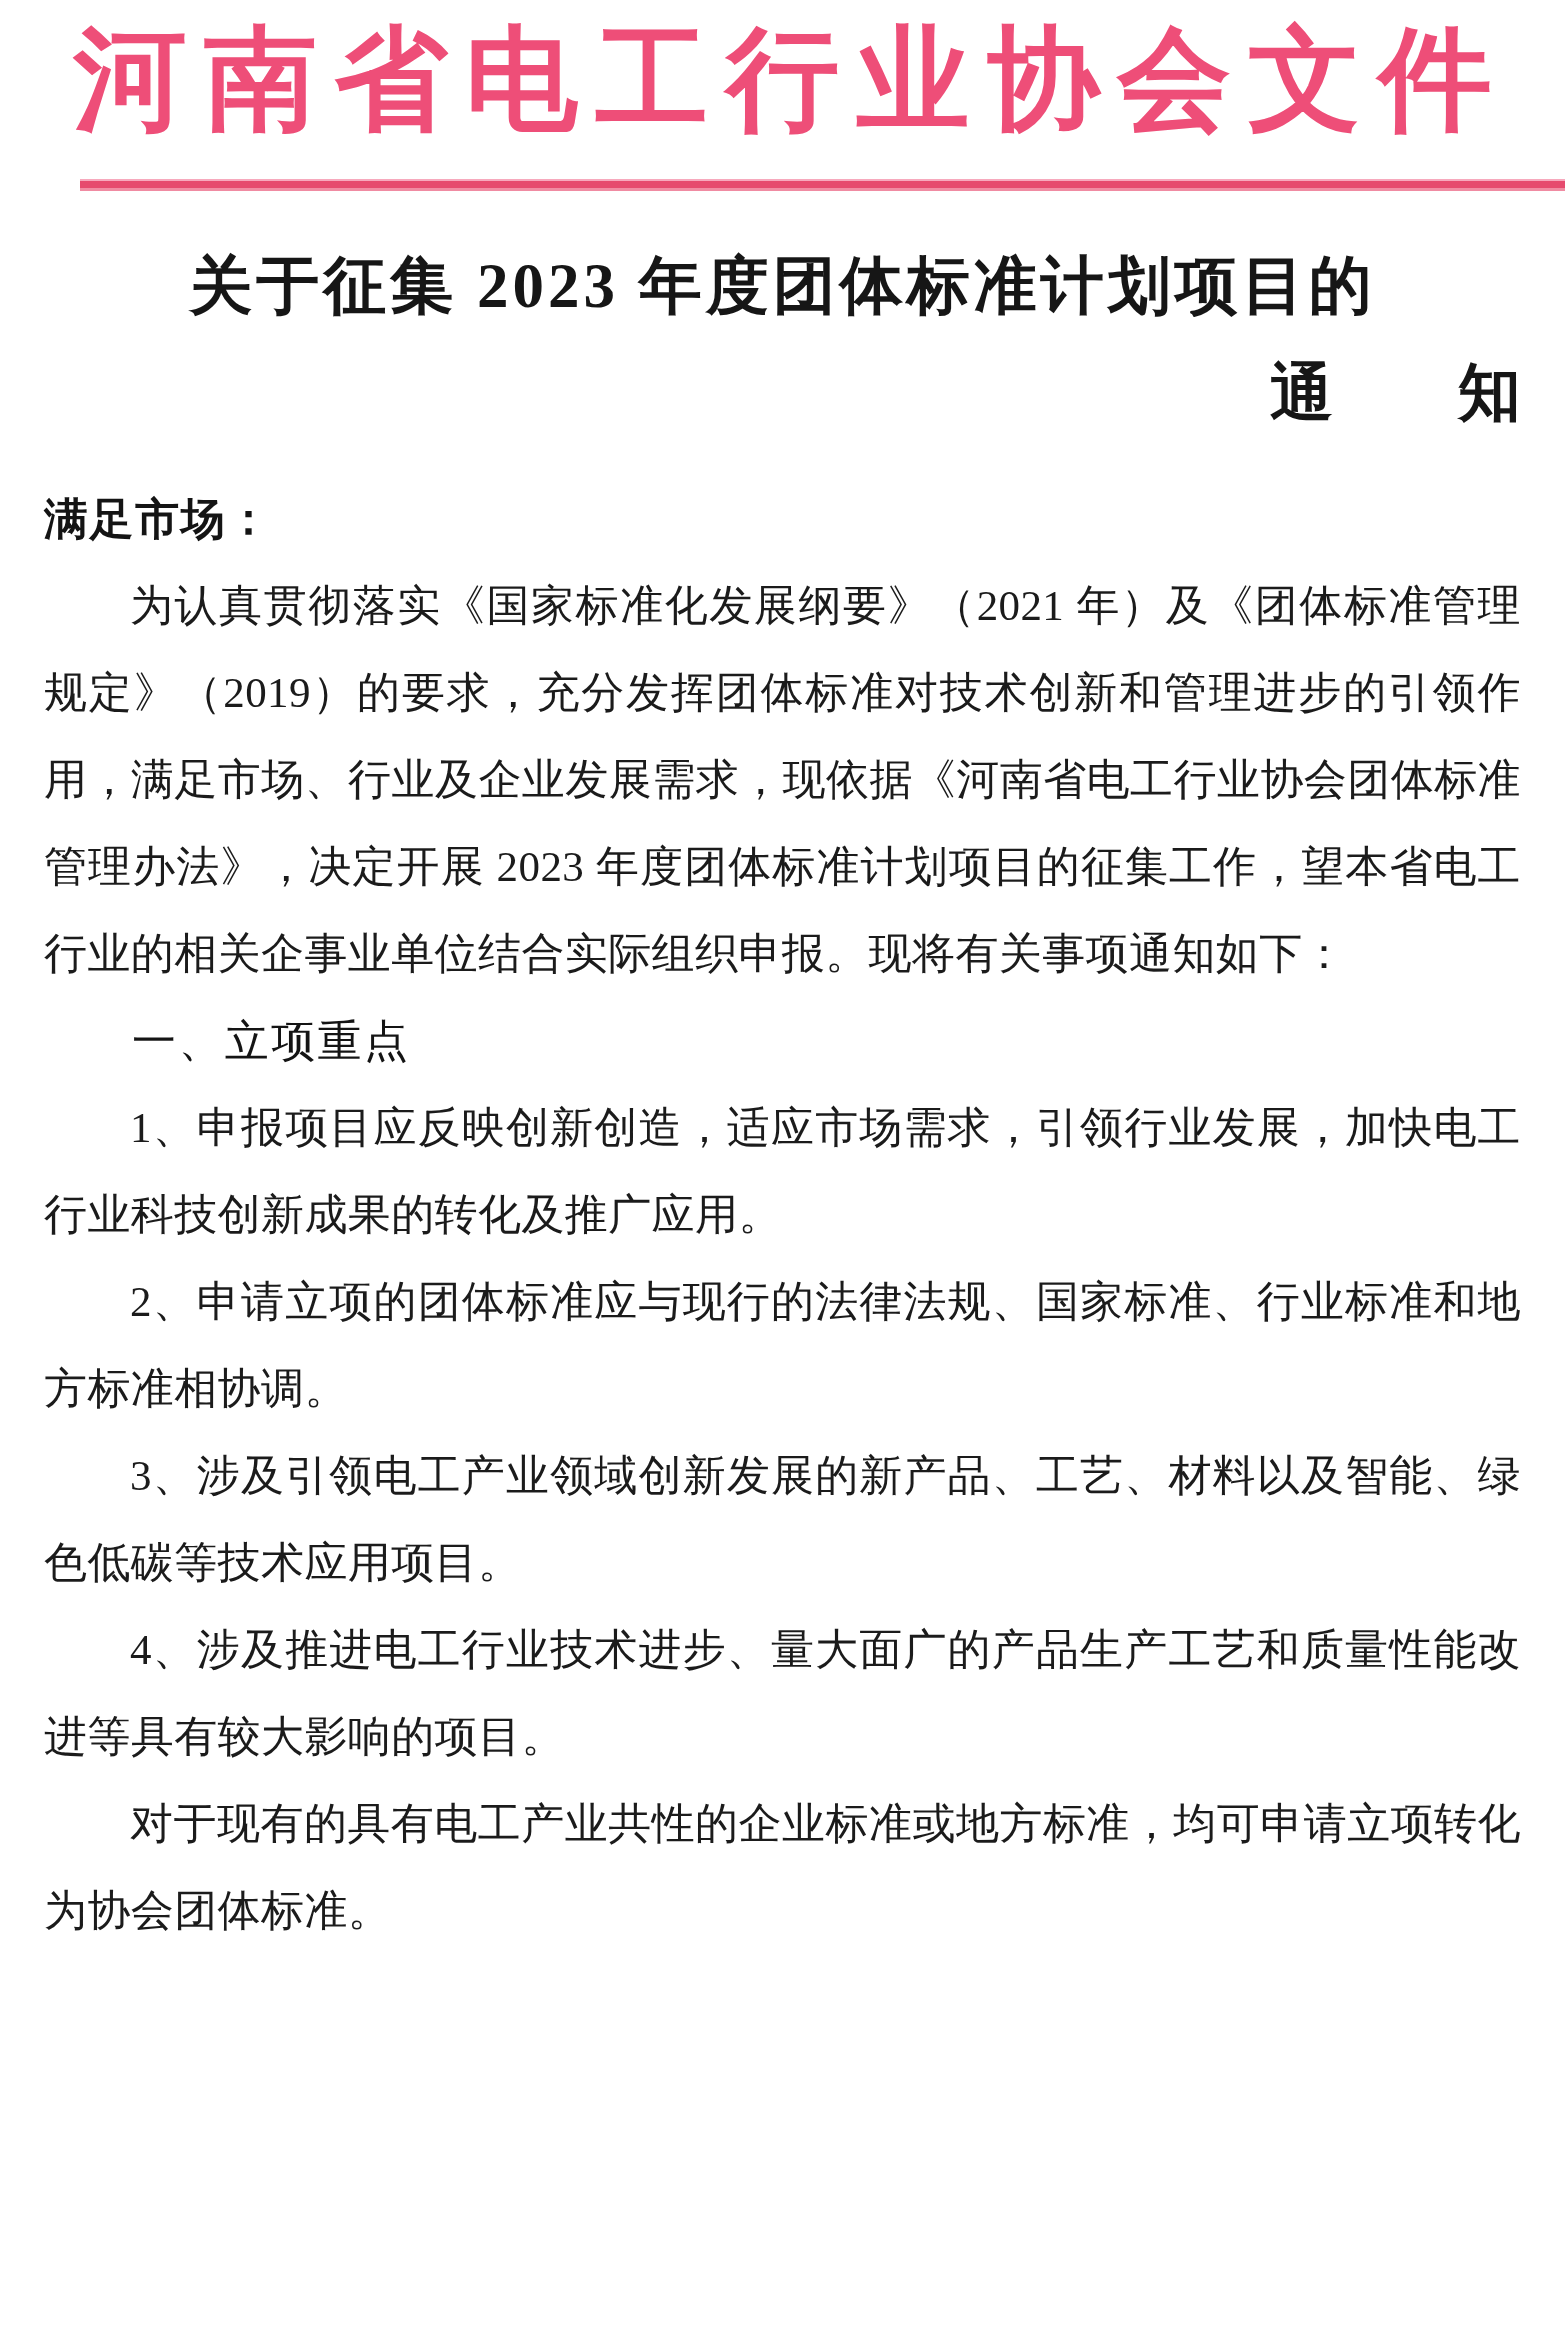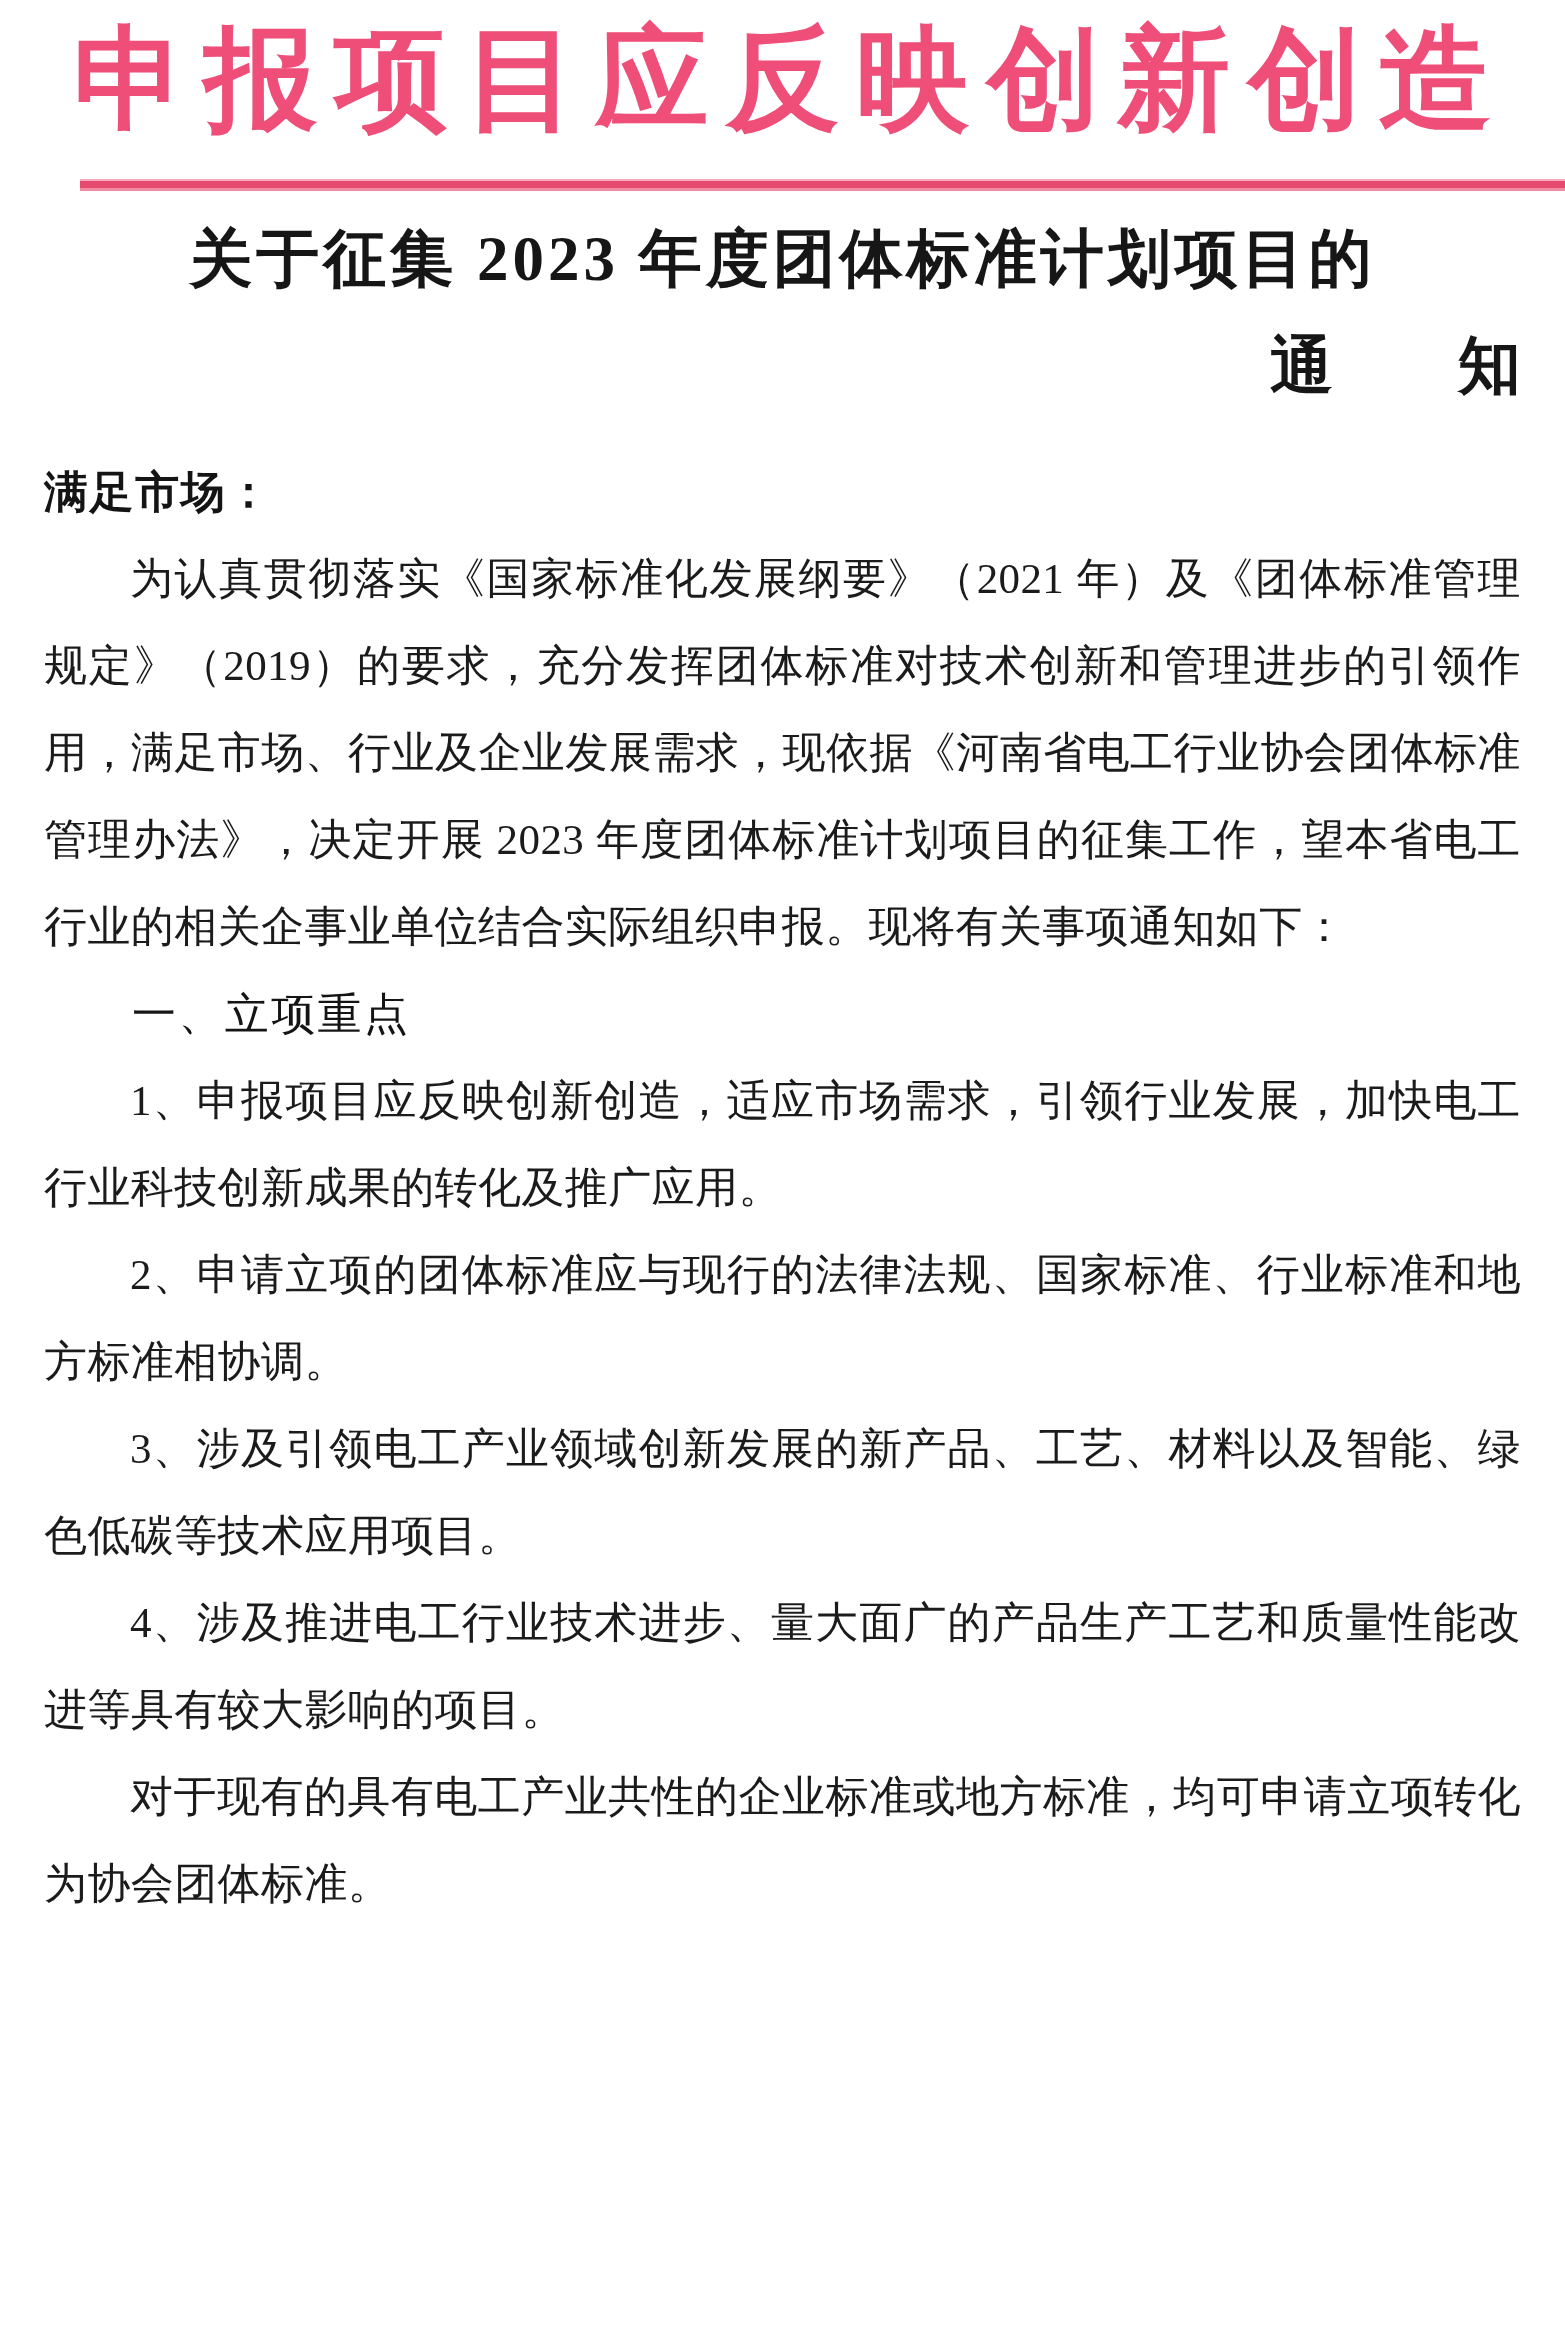--- a/index.html
+++ b/index.html
@@ -45,21 +45,21 @@
     margin-right: -45px; 
     height: 12px;
     background: linear-gradient(
       to bottom,
       #f7a9bd 0px, #f7a9bd 1.6px,
       var(--rule-red, #e64a6e) 1.6px, var(--rule-red, #e64a6e) 9px,
       #f08ba2 9px, #f08ba2 12px
     );
   }
   .doc-title {
-    margin-top: 34px;
+    margin-top: 61px;
     text-align: center;
     font-size: 63px;
     line-height: 68px;
     font-weight: bold;
     letter-spacing: 4px;
     color: #161616;
   }
   .doc-title-line2 {
     margin-top: 39px;
     text-align: right;
@@ -93,21 +93,21 @@
     font-size: 44px;
     letter-spacing: 2.4px;
     color: #141414;
   }
 </style>
 </head>
 <body>
 
 <div class="page">
 
-  <div class="org-header">申报项目应反映创新创造</div>
+  <div class="org-header">河南省电工行业协会文件</div>
 
 
   <div class="red-rule"></div>
 
   <div class="doc-title">关于征集 2023 年度团体标准计划项目的</div>
 
   <div class="doc-title-line2">
     <span class="tchar-left">通</span><span>知</span>
   </div>
 

